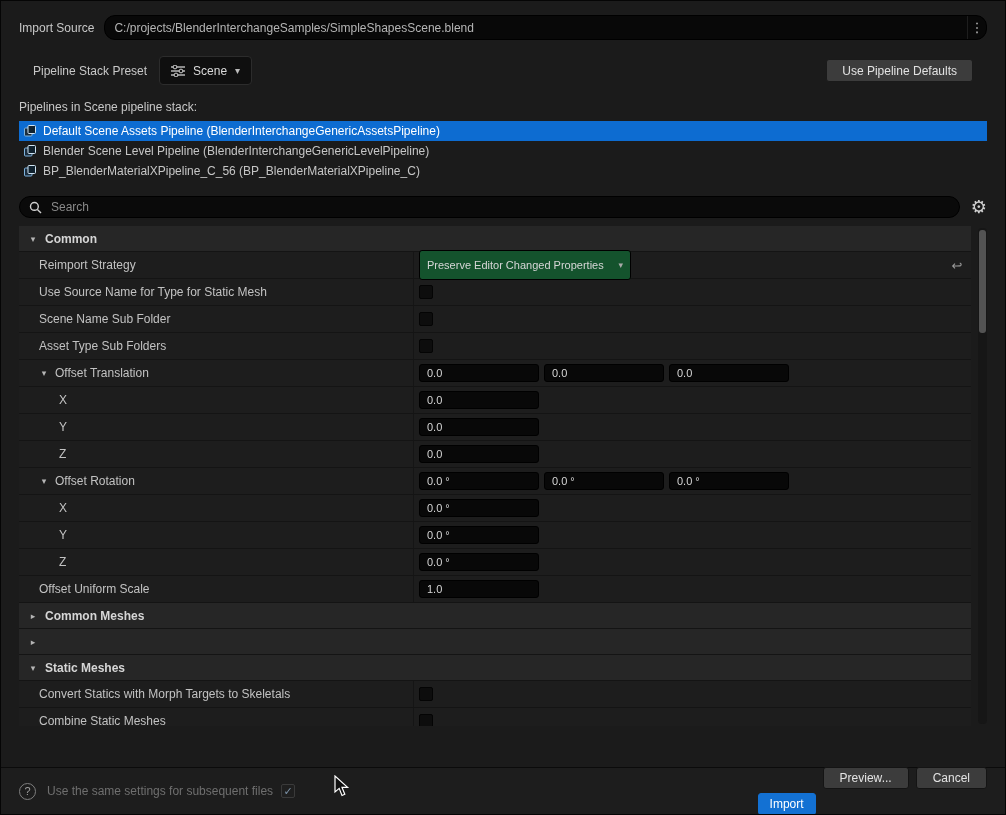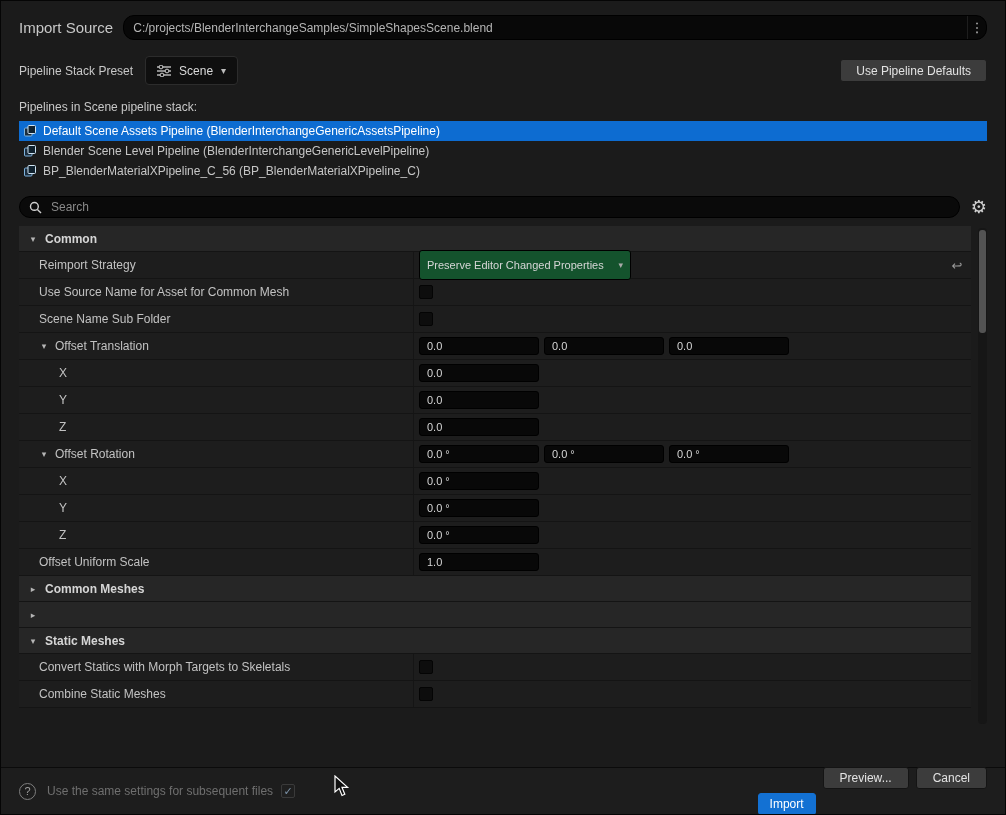--- a/index.html
+++ b/index.html
@@ -9,26 +9,26 @@
     display:flex; flex-direction:column; position:relative; overflow:hidden;
     font-family:"Liberation Sans", sans-serif; color:#c8c8c8;
   }
   
   .titlebar { height:36px; flex:none; background:#151515; display:flex; align-items:center; padding:0 12px; position:relative; }
   .title { position:absolute; left:0; right:0; text-align:center; font-size:13px; color:#d2d2d2; }
   .logo { z-index:1; display:flex; align-items:center; }
   .close { margin-left:auto; z-index:1; color:#cccccc; font-size:15px; padding:2px 4px; }
   
   .src-row { display:flex; align-items:center; margin:14px 18px 0; flex:none; }
-  .src-label { font-size:15px; margin-right:10px; white-space:nowrap; }
+  .src-label { font-size:12px; margin-right:10px; white-space:nowrap; }
   .src-input { flex:1; height:25px; background:#080808; border:1px solid #000; border-radius:11px; display:flex; align-items:center; overflow:hidden; }
   .src-input input { flex:1; background:transparent; border:0; outline:0; color:#b5b5b5; font:12px "Liberation Sans",sans-serif; padding:0 9px; }
   .src-dots { width:19px; align-self:stretch; display:flex; align-items:center; justify-content:center; color:#c5c5c5; font-size:13px; border-left:1px solid #1e1e1e; }
   
-  .preset-row { display:flex; align-items:center; margin:16px 18px 0; flex:none; }
+  .preset-row { display:flex; align-items:center; margin:16px 32px 0; flex:none; }
   .preset-label { font-size:12px; margin-right:12px; }
   .preset-btn { display:flex; align-items:center; gap:8px; background:#0f0f0f; border:1px solid #2c2c2c; border-radius:4px; height:29px; padding:0 11px; color:#dadada; font-size:12px; }
   .preset-chev { font-size:10px; color:#bbb; }
   .defaults-btn { margin-left:auto; height:23px; background:#3c3c3c; border:1px solid #1a1a1a; border-radius:3px; color:#e2e2e2; font-size:12px; padding:0 15px; display:flex; align-items:center; }
   
   .pipes-label { margin:15px 18px 0; font-size:12px; flex:none; }
   .pipe-list { margin:7px 18px 0; flex:none; }
   .pipe-row { height:20px; display:flex; align-items:center; gap:7px; padding:8px 5px; font-size:12px; color:#c6c6c6; }
   .pipe-row.selected { background:#0d6cd1; color:#ffffff; }
   .pipe-icon { display:flex; align-items:center; }
@@ -161,30 +161,39 @@
               <span class="dd-text">Preserve Editor Changed Properties</span>
               <span class="dd-chev">▾</span>
             </div>
           </div>
           <div class="prop-extra">
             <span class="reset">↩</span>
           </div>
         </div>
         <div class="prop-row">
           <div class="prop-name">
-            <span>Use Source Name for Asset for Common Mesh</span>
+            <span>Use Source Name for Type for Static Mesh</span>
           </div>
           <div class="prop-value">
             <span class="cb"></span>
           </div>
           <div class="prop-extra"></div>
         </div>
         <div class="prop-row">
           <div class="prop-name">
             <span>Scene Name Sub Folder</span>
+          </div>
+          <div class="prop-value">
+            <span class="cb"></span>
+          </div>
+          <div class="prop-extra"></div>
+        </div>
+        <div class="prop-row">
+          <div class="prop-name">
+            <span>Asset Type Sub Folders</span>
           </div>
           <div class="prop-value">
             <span class="cb"></span>
           </div>
           <div class="prop-extra"></div>
         </div>
         <div class="prop-row">
           <div class="prop-name">
             <span class="tri">▾</span>
             <span>Offset Translation</span>

